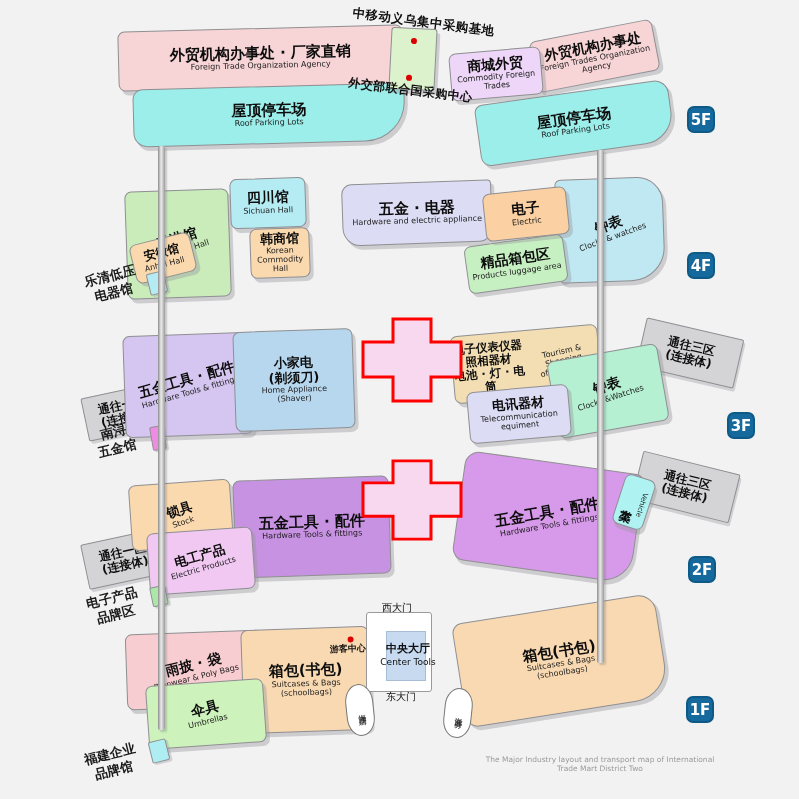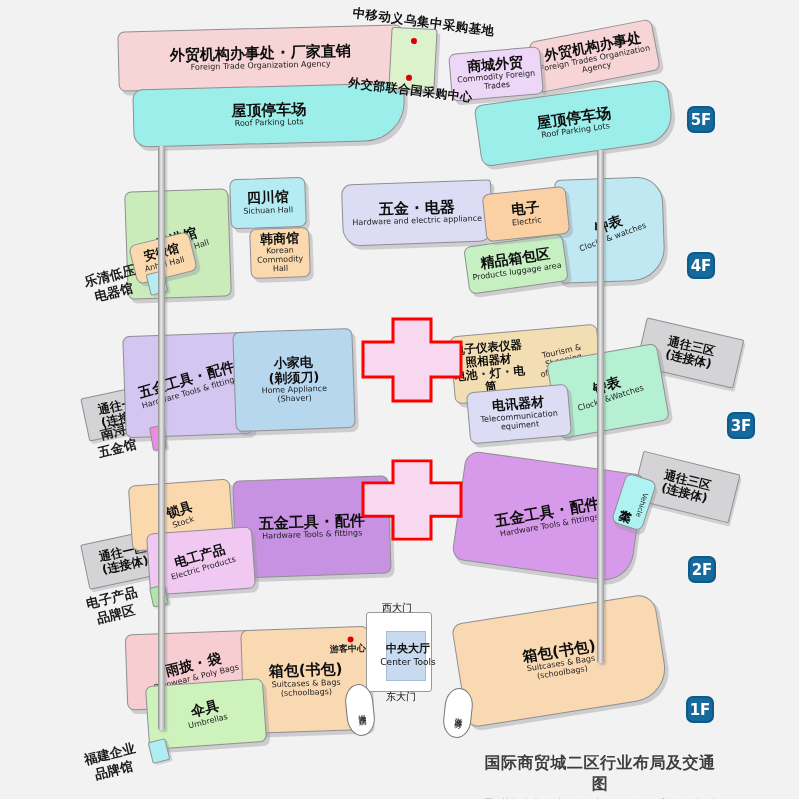--- a/index.html
+++ b/index.html
@@ -270,17 +270,16 @@
   </div>
 
   <div class="sideL" style="left:86px;top:746px;transform:rotate(-14deg);">福建企业
 品牌馆</div>
   <div class="badge" style="left:686px;top:696px;">1F</div>
 
   <div class="pole" style="left:158px;top:146px;height:584px;"></div>
   <div class="pole" style="left:597px;top:150px;height:513px;"></div>
 
   <div class="titlebox">
-    <div class="t-cn">国际商贸城二区行业布局及交通图</div>
     <div class="t-en">The Major Industry layout and transport map of International Trade Mart District Two</div>
   </div>
 
 </div>
 
 </body></html>

